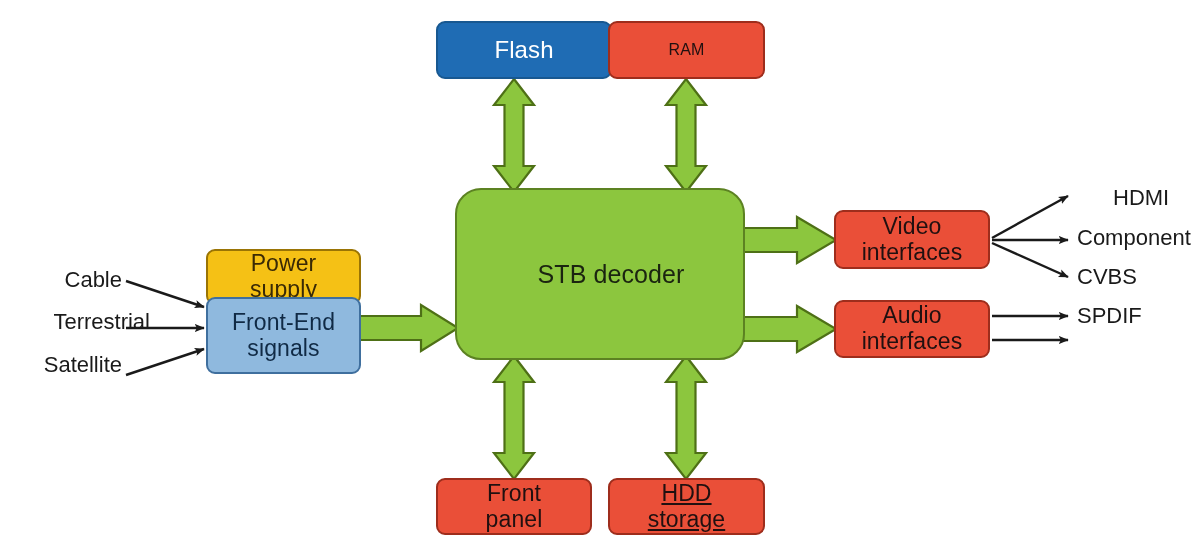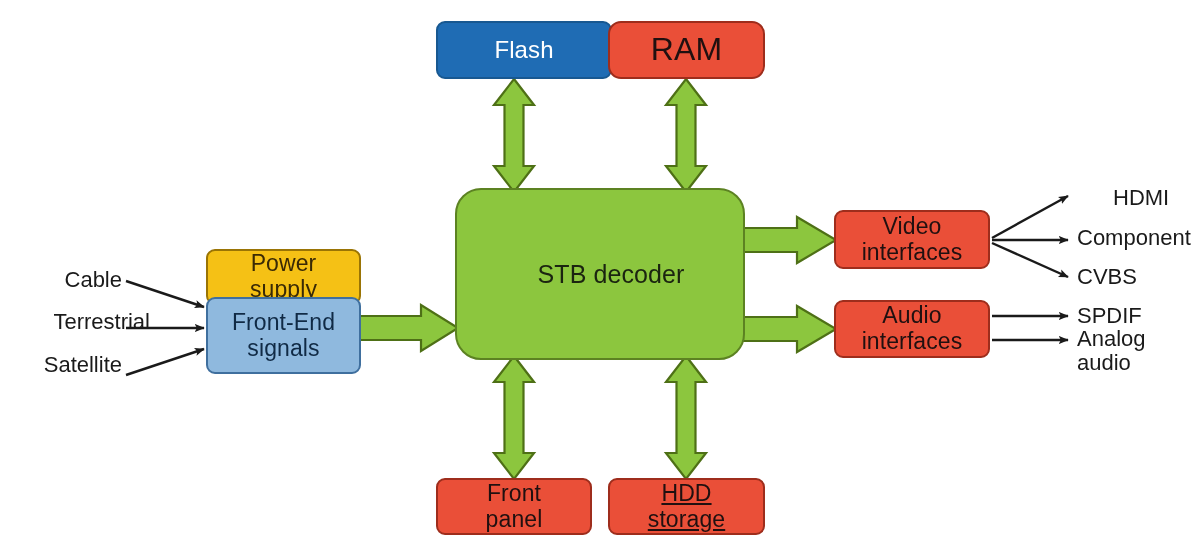--- a/index.html
+++ b/index.html
@@ -49,22 +49,21 @@
     background: #1f6cb4;
     border-color: #185891;
     color: #ffffff;
     font-size: 24px;
   }
   .node-ram {
     left: 608px; top: 21px; width: 157px; height: 58px;
     background: #ea4f38;
     border-color: #9e2d1c;
     color: #201010;
-    font-size: 32px;
-    border-radius: 13px;
+    font-size: 16px;
   }
   .node-power {
     left: 206px; top: 205px; width: 155px; height: 56px;
     background: #f5c115;
     border-color: #9a7404;
     color: #3a2a05;
     font-size: 23px;
     margin-top: 44px;
   }
   .node-frontend {
@@ -221,16 +220,14 @@
   </div>
 
   <div class="ext-label ext-left lbl-cable">Cable</div>
   <div class="ext-label ext-left lbl-terrestrial">Terrestrial</div>
   <div class="ext-label ext-left lbl-satellite">Satellite</div>
 
   <div class="ext-label ext-right lbl-hdmi">HDMI</div>
   <div class="ext-label ext-right lbl-component">Component</div>
   <div class="ext-label ext-right lbl-cvbs">CVBS</div>
   <div class="ext-label ext-right lbl-spdif">SPDIF</div>
-  <div class="ext-label ext-right lbl-analog">Analog
-audio</div>
 
 </div>
 
 </body></html>

